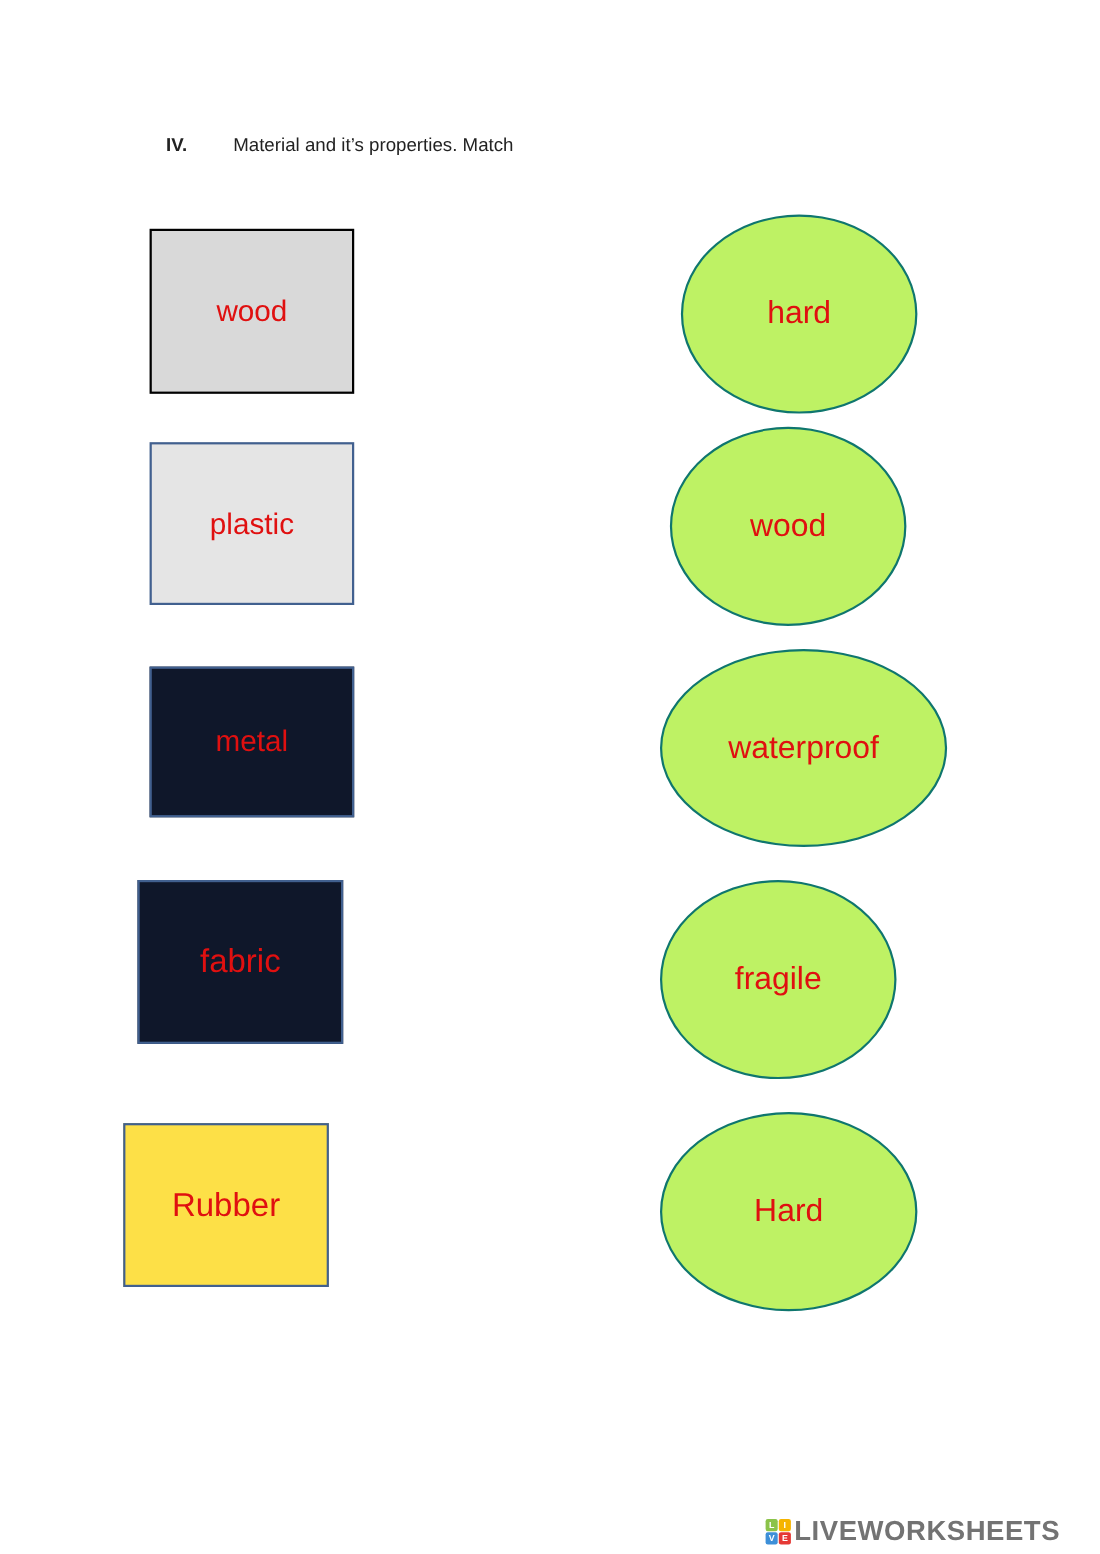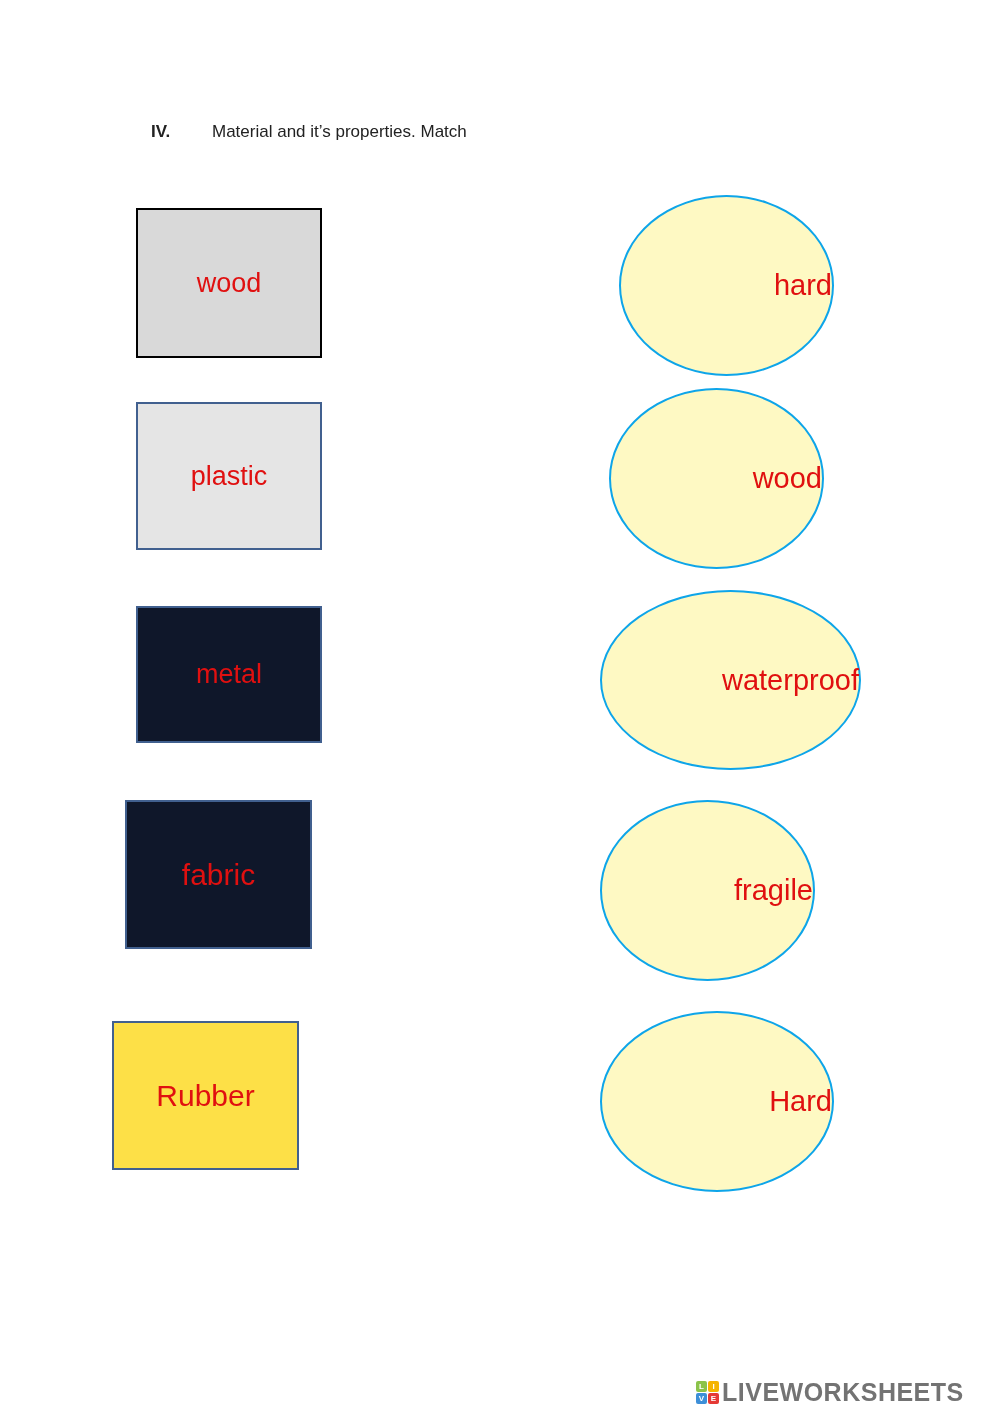--- a/index.html
+++ b/index.html
@@ -13,22 +13,22 @@
     .heading .txt { position: absolute; left: 61px; top: 0; white-space: nowrap; }
     .box {
       position: absolute; box-sizing: border-box;
       display: flex; align-items: center; justify-content: center;
       color: #e01010; border: 2px solid #41608f;
       cursor: pointer;
     }
     .box span { font-size: 27px; }
     .ellipse {
       position: absolute; box-sizing: border-box; border-radius: 50%;
-      display: flex; align-items: center; justify-content: flex-end;
-      color: #e01010; border: 2px solid #0ea5e9; background: #fef9c3;
+      display: flex; align-items: center; justify-content: center;
+      color: #e01010; border: 2px solid #0f766e; background: #bef264;
       cursor: pointer;
     }
     .ellipse span { font-size: 29px; }
     .logo { position: absolute; left: 696px; top: 1380px; display: flex; align-items: center; }
     .logo-icon { display: grid; grid-template-columns: 11px 11px; grid-template-rows: 11px 11px; gap: 1px; margin-right: 3px; }
     .logo-icon div { font-size: 8px; font-weight: bold; color: #fff; display: flex; align-items: center; justify-content: center; border-radius: 2px; }
     .logo-text { font-size: 25px; font-weight: bold; color: #737373; letter-spacing: 0.5px; line-height: 1; }
   </style>
 </head>
 <body>

